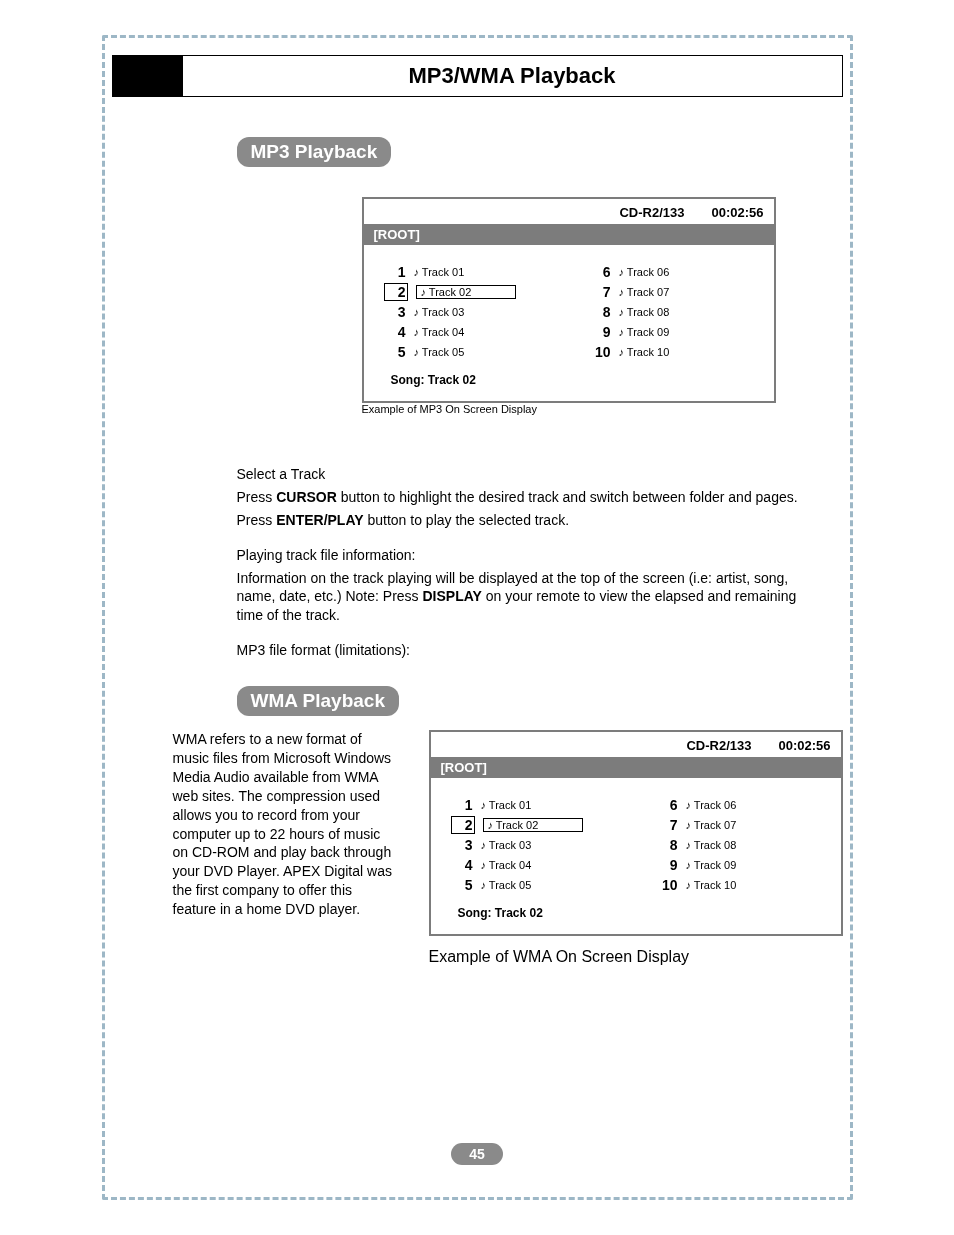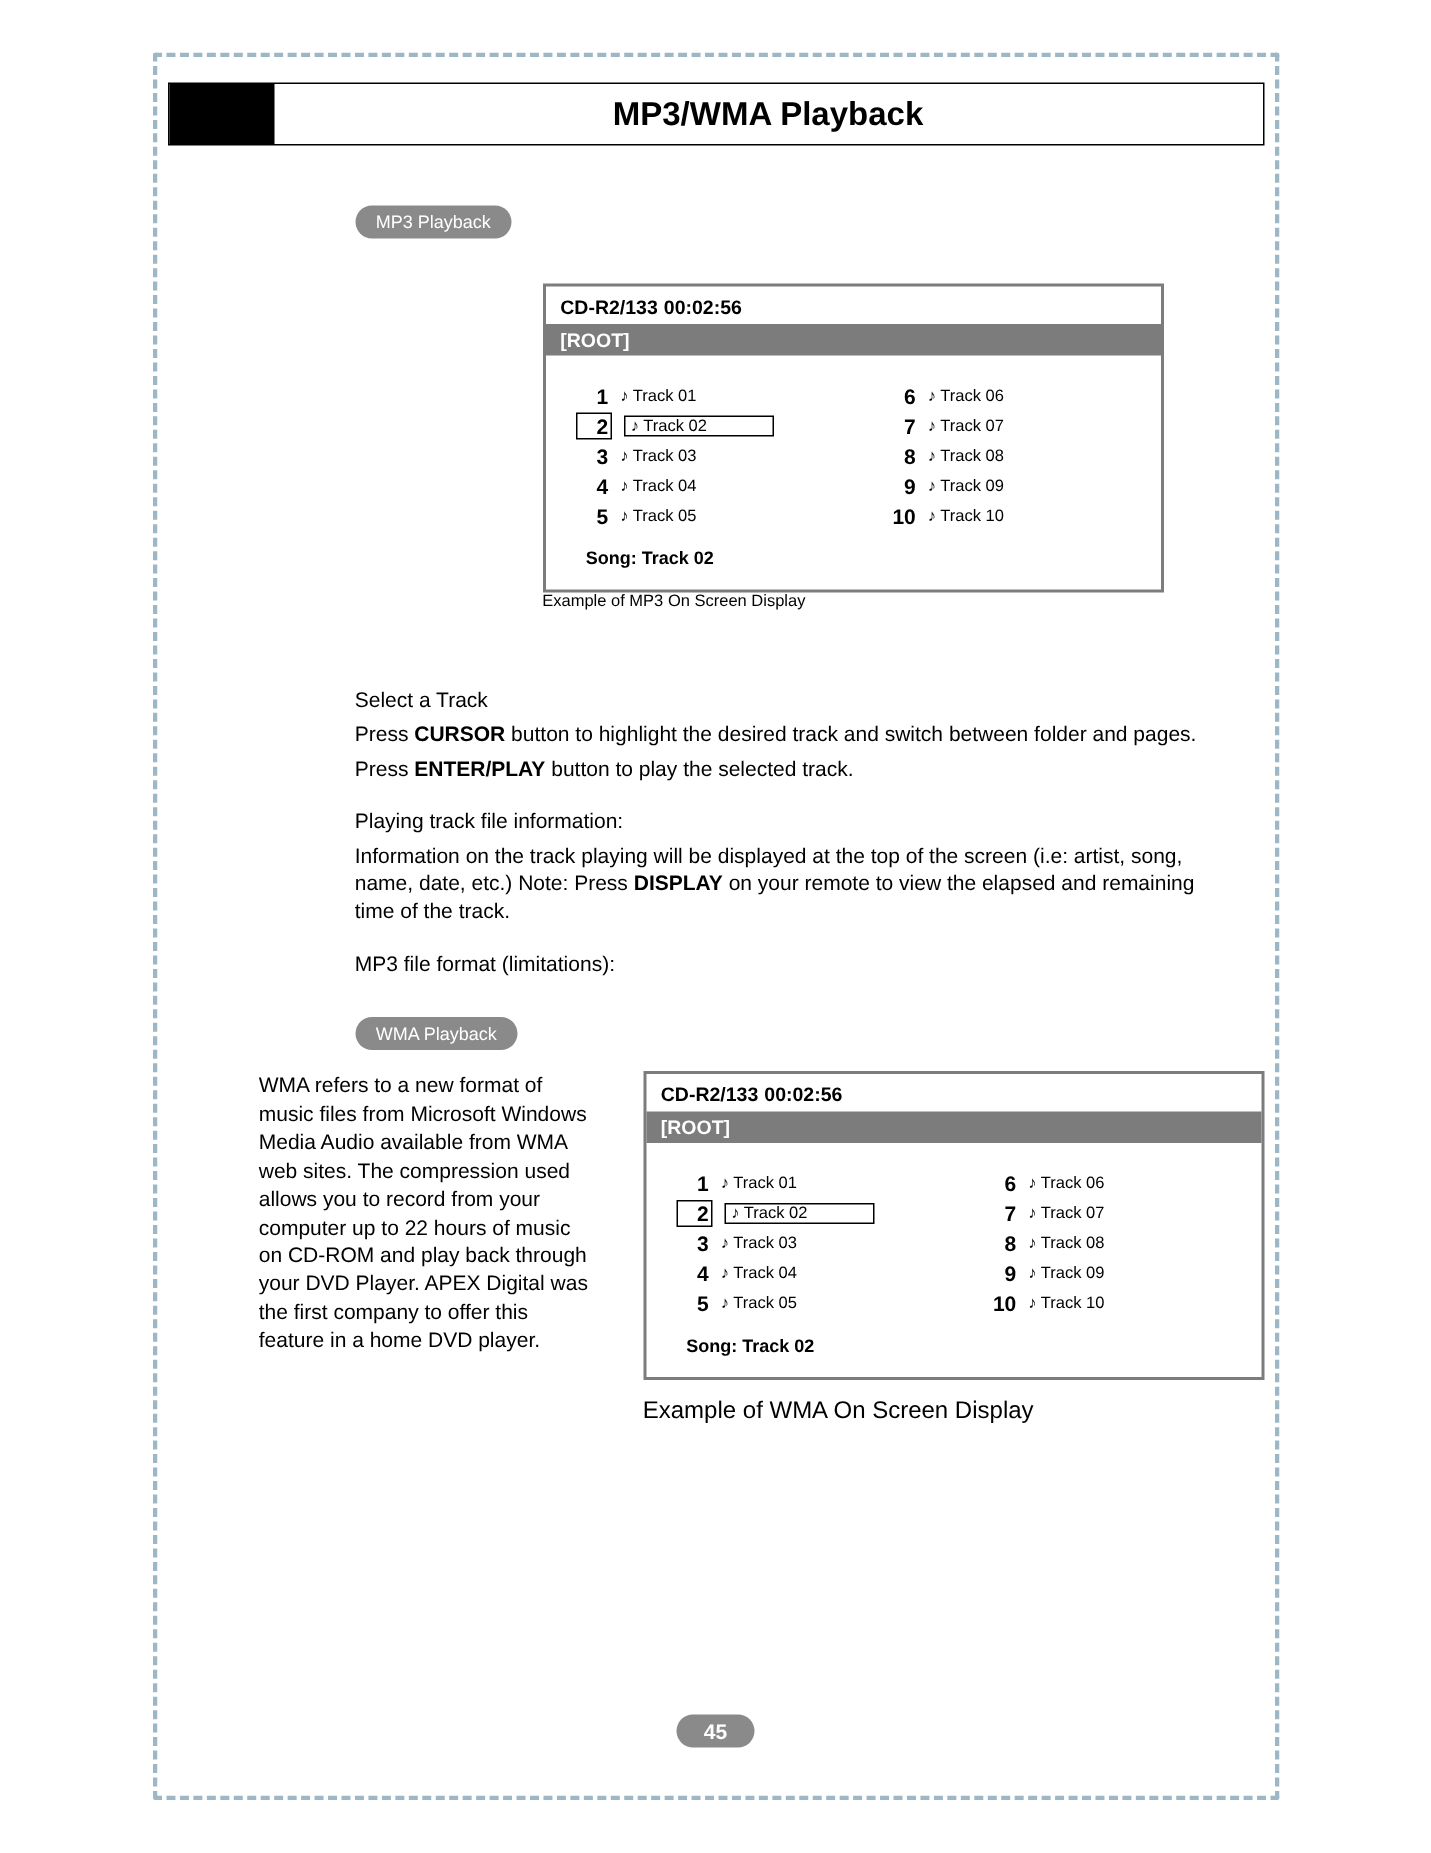--- a/index.html
+++ b/index.html
@@ -2,25 +2,25 @@
 <html><head>
 <meta charset="utf-8">
 <style>
 html,body{margin:0;padding:0;background:#fff;font-family:Arial,Helvetica,sans-serif;color:#000}
 .page{width:811px;height:1235px;position:relative;margin:0 auto;box-sizing:border-box}
 .dashed-border{position:absolute;top:35px;left:30px;right:30px;bottom:35px;border:3px dashed #9db7c6;border-radius:2px}
 .content{position:absolute;top:55px;left:40px;right:40px;bottom:55px}
 .title-bar{display:flex;align-items:stretch;border:1.5px solid #000;height:40px;margin-bottom:40px}
 .title-black{width:70px;background:#000}
 .title-text{flex:1;display:flex;align-items:center;justify-content:center;font-size:22px;font-weight:bold}
-.pill{display:inline-block;background:#8a8a8a;color:#fff;font-weight:normal;font-size:12px;padding:4px 14px;border-radius:12px;margin-left:125px}
+.pill{display:inline-block;background:#8a8a8a;color:#fff;font-weight:bold;font-size:19px;padding:4px 14px;border-radius:12px;margin-left:125px}
 .osd-wrap{margin-left:250px;margin-top:30px}
 .osd{width:410px;border:2px solid #7c7c7c;background:#fff}
-.osd-header{display:flex;justify-content:flex-start;padding:6px 10px 4px;font-size:13px;font-weight:bold}
-.osd-header .right{display:flex;gap:4px}
+.osd-header{display:flex;justify-content:flex-end;padding:6px 10px 4px;font-size:13px;font-weight:bold}
+.osd-header .right{display:flex;gap:27px}
 .osd-root{background:#7c7c7c;color:#fff;font-size:13px;font-weight:bold;padding:3px 10px}
 .osd-body{display:flex;padding:18px 20px 10px;gap:40px}
 .col{flex:1}
 .track-row{display:flex;align-items:center;margin-bottom:2px;height:18px}
 .track-num{width:22px;text-align:right;font-weight:bold;font-size:14px;margin-right:8px}
 .track-num.sel{border:1.5px solid #000;padding:0 1px;width:20px}
 .track-label{font-size:11px}
 .track-label.sel{border:1px solid #000;padding:0 4px;min-width:90px}
 .osd-foot{padding:0 20px 14px 27px;font-size:12px;font-weight:bold}
 .caption{font-size:11px;margin-top:0;margin-left:250px}

